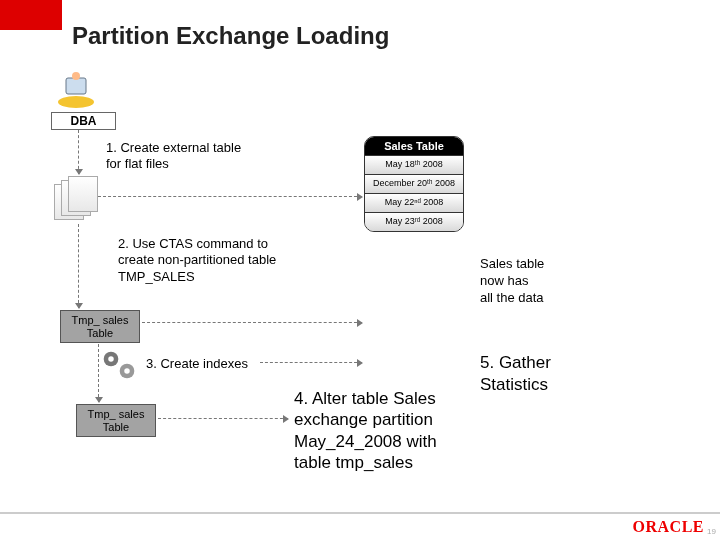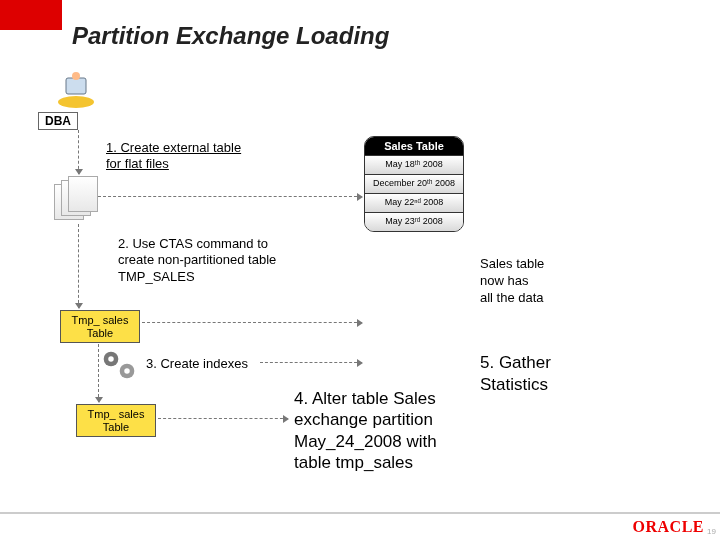--- a/index.html
+++ b/index.html
@@ -1,33 +1,33 @@
 <!DOCTYPE html>
 <html><head>
 <meta charset="utf-8">
 <style>
   * { box-sizing: border-box; margin: 0; padding: 0; }
   body { font-family: Arial, Helvetica, sans-serif; width: 720px; height: 540px; background: #fff; position: relative; overflow: hidden; }
   .red-block { position: absolute; top: 0; left: 0; width: 62px; height: 30px; background: #d00; }
-  .title { position: absolute; top: 22px; left: 72px; font-size: 24px; font-weight: bold; color: #222; font-style: italic; }
+  .title { position: absolute; top: 22px; left: 72px; font-size: 24px; font-weight: bold; color: #222; }
   .dba-icon { position: absolute; top: 72px; left: 56px; width: 40px; height: 36px; }
   .dba-icon svg { width: 100%; height: 100%; }
-  .dba-label { position: absolute; top: 112px; left: 38px; width: 40px; text-align: center; font-size: 12px; font-weight: bold; border: 1px solid #666; background: #fff; padding: 1px 2px; }
+  .dba-label { position: absolute; top: 112px; left: 51px; width: 65px; text-align: center; font-size: 12px; font-weight: bold; border: 1px solid #666; background: #fff; padding: 1px 2px; }
   .step1 { position: absolute; top: 140px; left: 106px; font-size: 13px; line-height: 1.25; }
   .step2 { position: absolute; top: 236px; left: 118px; font-size: 13px; line-height: 1.25; width: 170px; }
   .step3 { position: absolute; top: 356px; left: 146px; font-size: 13px; }
   .step4 { position: absolute; top: 388px; left: 294px; font-size: 17px; line-height: 1.25; width: 180px; }
   .note1 { position: absolute; top: 256px; left: 480px; font-size: 13px; line-height: 1.3; }
   .note2 { position: absolute; top: 352px; left: 480px; font-size: 17px; line-height: 1.3; }
   .flat-files { position: absolute; top: 176px; left: 54px; width: 44px; height: 44px; }
   .flat-files .sheet { position: absolute; width: 30px; height: 36px; background: linear-gradient(#fff,#e8e8e8); border: 1px solid #aaa; }
   .flat-files .s1 { left: 0; top: 8px; }
   .flat-files .s2 { left: 7px; top: 4px; }
   .flat-files .s3 { left: 14px; top: 0; }
-  .tmp-box { position: absolute; border: 1px solid #555; background: #fde047; font-size: 11px; text-align: center; padding: 3px 6px; line-height: 1.15; }
+  .tmp-box { position: absolute; border: 1px solid #555; background: #a3a3a3; font-size: 11px; text-align: center; padding: 3px 6px; line-height: 1.15; }
   .tmp1 { top: 310px; left: 60px; width: 80px; }
   .tmp2 { top: 404px; left: 76px; width: 80px; }
   .gear { position: absolute; width: 22px; height: 22px; }
   .gear svg { width:100%; height:100%; }
   .g1 { top: 348px; left: 100px; }
   .g2 { top: 360px; left: 116px; }
   .sales-table { position: absolute; top: 136px; left: 364px; width: 100px; border: 1px solid #333; border-radius: 10px; overflow: hidden; background: #fff; }
   .sales-header { background: #000; color: #fff; font-size: 11px; font-weight: bold; text-align: center; padding: 3px 2px; }
   .part { font-size: 9px; text-align: center; padding: 4px 2px; border-top: 1px solid #333; background: linear-gradient(#fff,#d9d9d9); line-height: 1.1; }
   .footer-bar { position: absolute; bottom: 26px; left: 0; right: 0; height: 2px; background: #ccc; }
@@ -56,21 +56,21 @@
 <div class="dba-label">DBA</div>
 
 <div class="conn vline arrow-d" style="top:130px; left:78px; height:44px;"></div>
 <div class="conn vline arrow-d" style="top:224px; left:78px; height:84px;"></div>
 <div class="conn vline arrow-d" style="top:344px; left:98px; height:58px;"></div>
 <div class="conn hline arrow-r" style="top:196px; left:98px; width:264px;"></div>
 <div class="conn hline arrow-r" style="top:322px; left:142px; width:220px;"></div>
 <div class="conn hline arrow-r" style="top:362px; left:260px; width:102px;"></div>
 <div class="conn hline arrow-r" style="top:418px; left:158px; width:130px;"></div>
 
-<div class="step1" style="white-space:pre-line;text-decoration:underline;">1. Create external table
+<div class="step1" style="white-space:pre-line;">1. Create external table
 for flat files</div>
 
 <div class="flat-files">
   <div class="sheet s1"></div>
     <div class="sheet s2"></div>
     <div class="sheet s3"></div>
 </div>
 
 <div class="step2">2. Use CTAS command to create non-partitioned table TMP_SALES</div>
 

